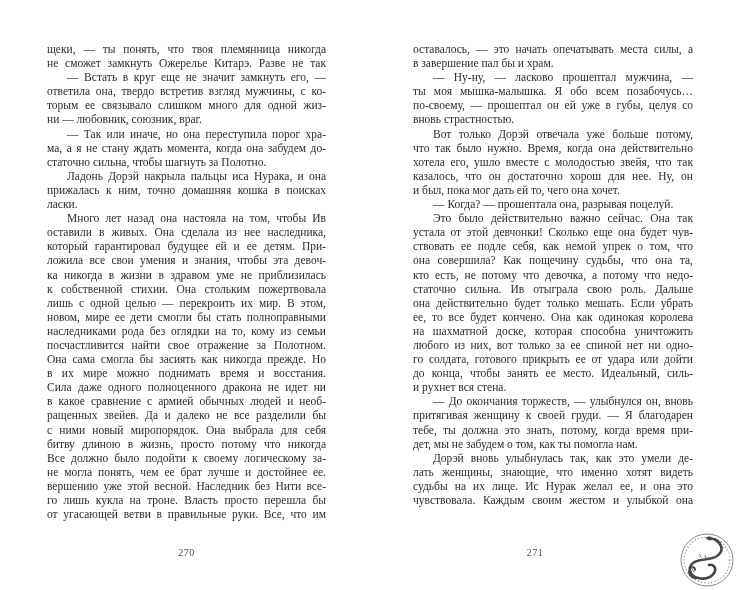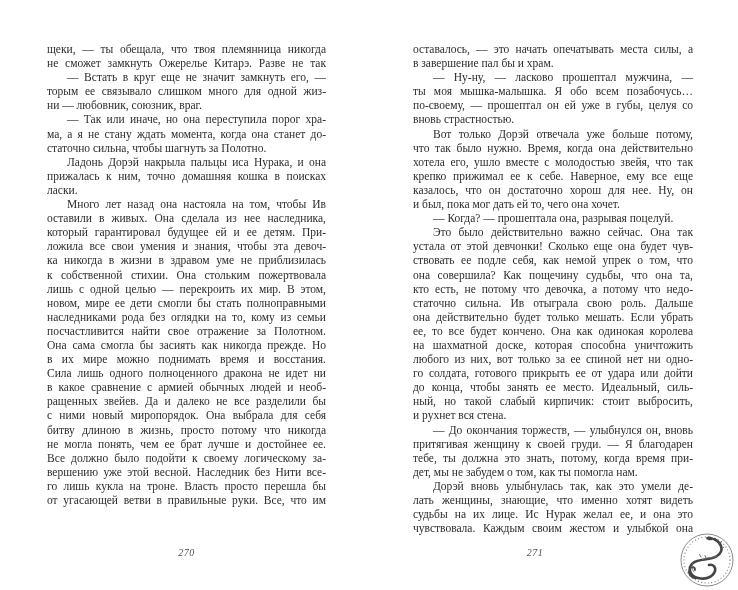--- a/index.html
+++ b/index.html
@@ -33,96 +33,94 @@
     white-space:normal;
   }
   .line.ind{text-indent:20px;}
   .line.end{text-align-last:left;}
   .pagenum{
     position:absolute;top:547px;
     color:var(--page_number);
     font-size:10px;
     letter-spacing:0.5px;
     text-align:center;
-    font-style:italic;
   }
   .pagenum.left{left:47px;width:279px;}
   .pagenum.right{left:395px;width:280px;}
   .ornament{
     position:absolute;left:677px;top:530px;width:60px;height:60px;
   }
 </style>
 </head>
 <body>
 
 <div class="book">
 
   <div class="textcol left">
-      <div class="line">щеки, — ты обещала, что твоя племянница никогда</div>
+      <div class="line">щеки, — ты понять, что твоя племянница никогда</div>
       <div class="line">не сможет замкнуть Ожерелье Китарэ. Разве не так</div>
       <div class="line ind">— Встать в круг еще не значит замкнуть его, —</div>
+      <div class="line">ответила она, твердо встретив взгляд мужчины, с ко-</div>
       <div class="line">торым ее связывало слишком много для одной жиз-</div>
       <div class="line end">ни — любовник, союзник, враг.</div>
       <div class="line ind">— Так или иначе, но она переступила порог хра-</div>
-      <div class="line">ма, а я не стану ждать момента, когда она станет до-</div>
+      <div class="line">ма, а я не стану ждать момента, когда она забудем до-</div>
       <div class="line end">статочно сильна, чтобы шагнуть за Полотно.</div>
       <div class="line ind">Ладонь Дорэй накрыла пальцы иса Нурака, и она</div>
       <div class="line">прижалась к ним, точно домашняя кошка в поисках</div>
       <div class="line end">ласки.</div>
       <div class="line ind">Много лет назад она настояла на том, чтобы Ив</div>
       <div class="line">оставили в живых. Она сделала из нее наследника,</div>
       <div class="line">который гарантировал будущее ей и ее детям. При-</div>
       <div class="line">ложила все свои умения и знания, чтобы эта девоч-</div>
       <div class="line">ка никогда в жизни в здравом уме не приблизилась</div>
       <div class="line">к собственной стихии. Она стольким пожертвовала</div>
       <div class="line">лишь с одной целью — перекроить их мир. В этом,</div>
       <div class="line">новом, мире ее дети смогли бы стать полноправными</div>
       <div class="line">наследниками рода без оглядки на то, кому из семьи</div>
       <div class="line">посчастливится найти свое отражение за Полотном.</div>
       <div class="line">Она сама смогла бы засиять как никогда прежде. Но</div>
       <div class="line">в их мире можно поднимать время и восстания.</div>
-      <div class="line">Сила лишь одного полноценного дракона не идет ни</div>
+      <div class="line">Сила даже одного полноценного дракона не идет ни</div>
       <div class="line">в какое сравнение с армией обычных людей и необ-</div>
       <div class="line">ращенных звейев. Да и далеко не все разделили бы</div>
       <div class="line">с ними новый миропорядок. Она выбрала для себя</div>
       <div class="line">битву длиною в жизнь, просто потому что никогда</div>
+      <div class="line">Все должно было подойти к своему логическому за-</div>
       <div class="line">не могла понять, чем ее брат лучше и достойнее ее.</div>
-      <div class="line">Все должно было подойти к своему логическому за-</div>
       <div class="line">вершению уже этой весной. Наследник без Нити все-</div>
       <div class="line">го лишь кукла на троне. Власть просто перешла бы</div>
       <div class="line">от угасающей ветви в правильные руки. Все, что им</div>
     </div>
 
   <div class="textcol right">
       <div class="line">оставалось, — это начать опечатывать места силы, а</div>
       <div class="line end">в завершение пал бы и храм.</div>
       <div class="line ind">— Ну-ну, — ласково прошептал мужчина, —</div>
       <div class="line">ты моя мышка-малышка. Я обо всем позабочусь…</div>
       <div class="line">по-своему, — прошептал он ей уже в губы, целуя со</div>
       <div class="line end">вновь страстностью.</div>
       <div class="line ind">Вот только Дорэй отвечала уже больше потому,</div>
       <div class="line">что так было нужно. Время, когда она действительно</div>
       <div class="line">хотела его, ушло вместе с молодостью звейя, что так</div>
-      <div class="line">крепко прижимал ее к себе. Наверное, ему все еще</div>
       <div class="line">казалось, что он достаточно хорош для нее. Ну, он</div>
       <div class="line end">и был, пока мог дать ей то, чего она хочет.</div>
       <div class="line ind end">— Когда? — прошептала она, разрывая поцелуй.</div>
       <div class="line ind">Это было действительно важно сейчас. Она так</div>
       <div class="line">устала от этой девчонки! Сколько еще она будет чув-</div>
       <div class="line">ствовать ее подле себя, как немой упрек о том, что</div>
       <div class="line">она совершила? Как пощечину судьбы, что она та,</div>
       <div class="line">кто есть, не потому что девочка, а потому что недо-</div>
       <div class="line">статочно сильна. Ив отыграла свою роль. Дальше</div>
       <div class="line">она действительно будет только мешать. Если убрать</div>
       <div class="line">ее, то все будет кончено. Она как одинокая королева</div>
       <div class="line">на шахматной доске, которая способна уничтожить</div>
       <div class="line">любого из них, вот только за ее спиной нет ни одно-</div>
       <div class="line">го солдата, готового прикрыть ее от удара или дойти</div>
       <div class="line">до конца, чтобы занять ее место. Идеальный, силь-</div>
-      <div class="line">ный, но такой слабый кирпичик: стоит выбросить,</div>
       <div class="line end">и рухнет вся стена.</div>
       <div class="line ind">— До окончания торжеств, — улыбнулся он, вновь</div>
       <div class="line">притягивая женщину к своей груди. — Я благодарен</div>
       <div class="line">тебе, ты должна это знать, потому, когда время при-</div>
       <div class="line end">дет, мы не забудем о том, как ты помогла нам.</div>
       <div class="line ind">Дорэй вновь улыбнулась так, как это умели де-</div>
       <div class="line">лать женщины, знающие, что именно хотят видеть</div>
       <div class="line">судьбы на их лице. Ис Нурак желал ее, и она это</div>
       <div class="line">чувствовала. Каждым своим жестом и улыбкой она</div>
     </div>

